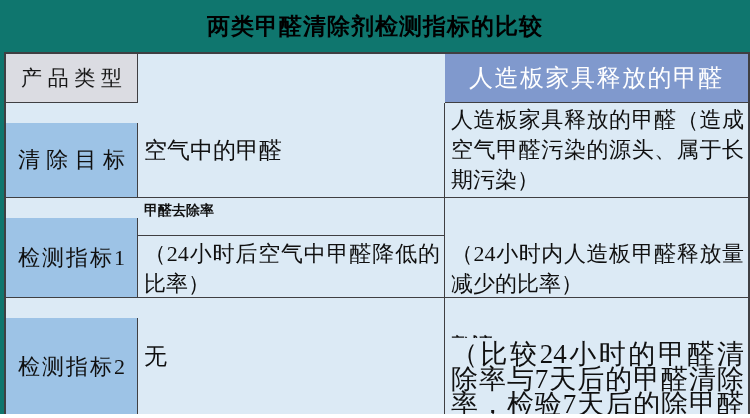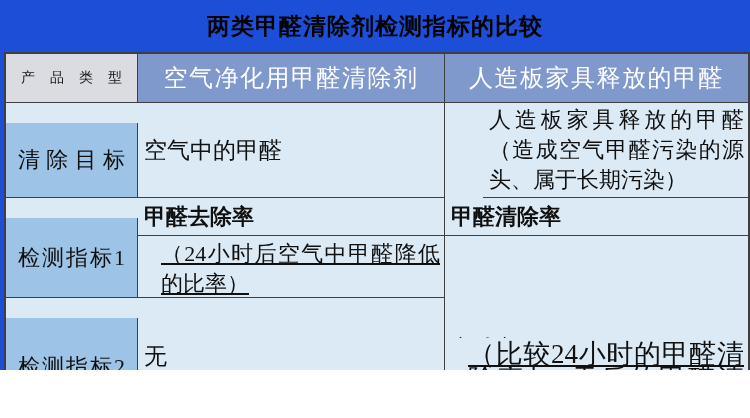--- a/index.html
+++ b/index.html
@@ -1,19 +1,19 @@
 <!DOCTYPE html>
 <html style="--header-blue: #8099cd; --header-gray: #dbdce2; --label-blue: #9dc3e6; --body-blue: #dceaf5; --border: #3f3f42; --header-text: #ffffff; --text: #101010;"><head>
 <meta charset="utf-8">
 <style>
   html,body{margin:0;padding:0;background:#ffffff;}
   .page{
     position:relative;
-    width:750px;height:370px;
-    background:#1d4ed8;
+    width:750px;height:414px;
+    background:#0f766e;
     overflow:hidden;
     font-family:"Liberation Serif", serif;
     color:#111111;
   }
   .title{
     position:absolute;
     top:11px;left:0;width:100%;
     text-align:center;
     font-size:23px;
     font-weight:bold;
@@ -43,21 +43,21 @@
     display:flex;align-items:center;justify-content:center;
     background:var(--header-blue,#8099cd);
     color:#ffffff;
     font-size:24px;
     letter-spacing:1.5px;
   }
   .head-gray{
     background:var(--header-gray,#dbdce2);
     color:#161616;
     display:flex;align-items:center;
-    font-size:14px;
+    font-size:21px;
   }
   .head-gray .dist, .label .dist{
     display:block;width:100%;
     text-align:justify;
     -moz-text-align-last:justify;
     text-align-last:justify;
   }
   .head-gray{padding:0 15px;}
   
   .label{
@@ -75,42 +75,41 @@
     color:#101010;
   }
   .vcenter{display:flex;align-items:center;padding:0 4px 0 6px;}
   .just{
     text-align:justify;
     line-height:30px;
     font-size:22px;
   }
   .btitle{
     font-weight:bold;
-    font-size:22px;
+    font-size:14px;
     padding:4px 4px 4px 6px;
   }
   .desc{
-    padding:3px 4px 0 23px;
+    padding:3px 4px 0 6px;
     font-size:22px;
     line-height:30px;
     text-align:justify;
-    text-decoration:underline;
   }
   .desc-tight{
     font-size:27px;
     line-height:25px;
     padding-top:4px;
   }
   
   .p-h1{grid-column:1;grid-row:1;}
   .p-h2{grid-column:2;grid-row:1;}
   .p-h3{grid-column:3;grid-row:1;}
   .p-r2l{grid-column:1;grid-row:2;}
   .p-r2a{grid-column:2;grid-row:2;}
-  .p-r2b{grid-column:3;grid-row:2;margin-left:38px;}
+  .p-r2b{grid-column:3;grid-row:2;}
   .p-r3l{grid-column:1;grid-row:3/5;align-items:center;}
   .p-r3at{grid-column:2;grid-row:3;}
   .p-r3ad{grid-column:2;grid-row:4;}
   .p-r3bt{grid-column:3;grid-row:3;}
   .p-r3bd{grid-column:3;grid-row:4;}
   .p-r4l{grid-column:1;grid-row:5/7;}
   .p-r4a{grid-column:2;grid-row:5/7;}
   .p-r4bt{grid-column:3;grid-row:5;margin-top:32px;}
   .p-r4bd{grid-column:3;grid-row:6;}
 </style>
@@ -118,23 +117,20 @@
 <body>
 
 <div class="page">
 
   <div class="title">两类甲醛清除剂检测指标的比较</div>
 
   <div class="table">
 
     <div class="cell head-gray p-h1">
       <span class="dist">产品类型</span>
-    </div>
-    <div class="cell head p-h2">
-      <span>空气净化用甲醛清除剂</span>
     </div>
     <div class="cell head col3 p-h3">
       <span>人造板家具释放的甲醛</span>
     </div>
 
     <div class="cell label p-r2l">
       <span class="dist">清除目标</span>
     </div>
     <div class="cell body vcenter p-r2a">
       <span>空气中的甲醛</span>
@@ -145,22 +141,22 @@
 
     <div class="cell label p-r3l">
       <span class="dist">检测指标1</span>
     </div>
     <div class="cell body btitle p-r3at">
       <span>甲醛去除率</span>
     </div>
     <div class="cell body desc p-r3ad">
       <span>（24小时后空气中甲醛降低的比率）</span>
     </div>
-    <div class="cell body btitle col3 p-r3bt">
-      <span>甲醛清除率</span>
+    <div class="cell body desc col3 p-r3bd">
+      <span>（24小时内人造板甲醛释放量减少的比率）</span>
     </div>
 
     <div class="cell label rowlast p-r4l">
       <span class="dist">检测指标2</span>
     </div>
     <div class="cell body vcenter rowlast p-r4a">
       <span>无</span>
     </div>
     <div class="cell body btitle col3 p-r4bt">
       <span>衰减率</span>

